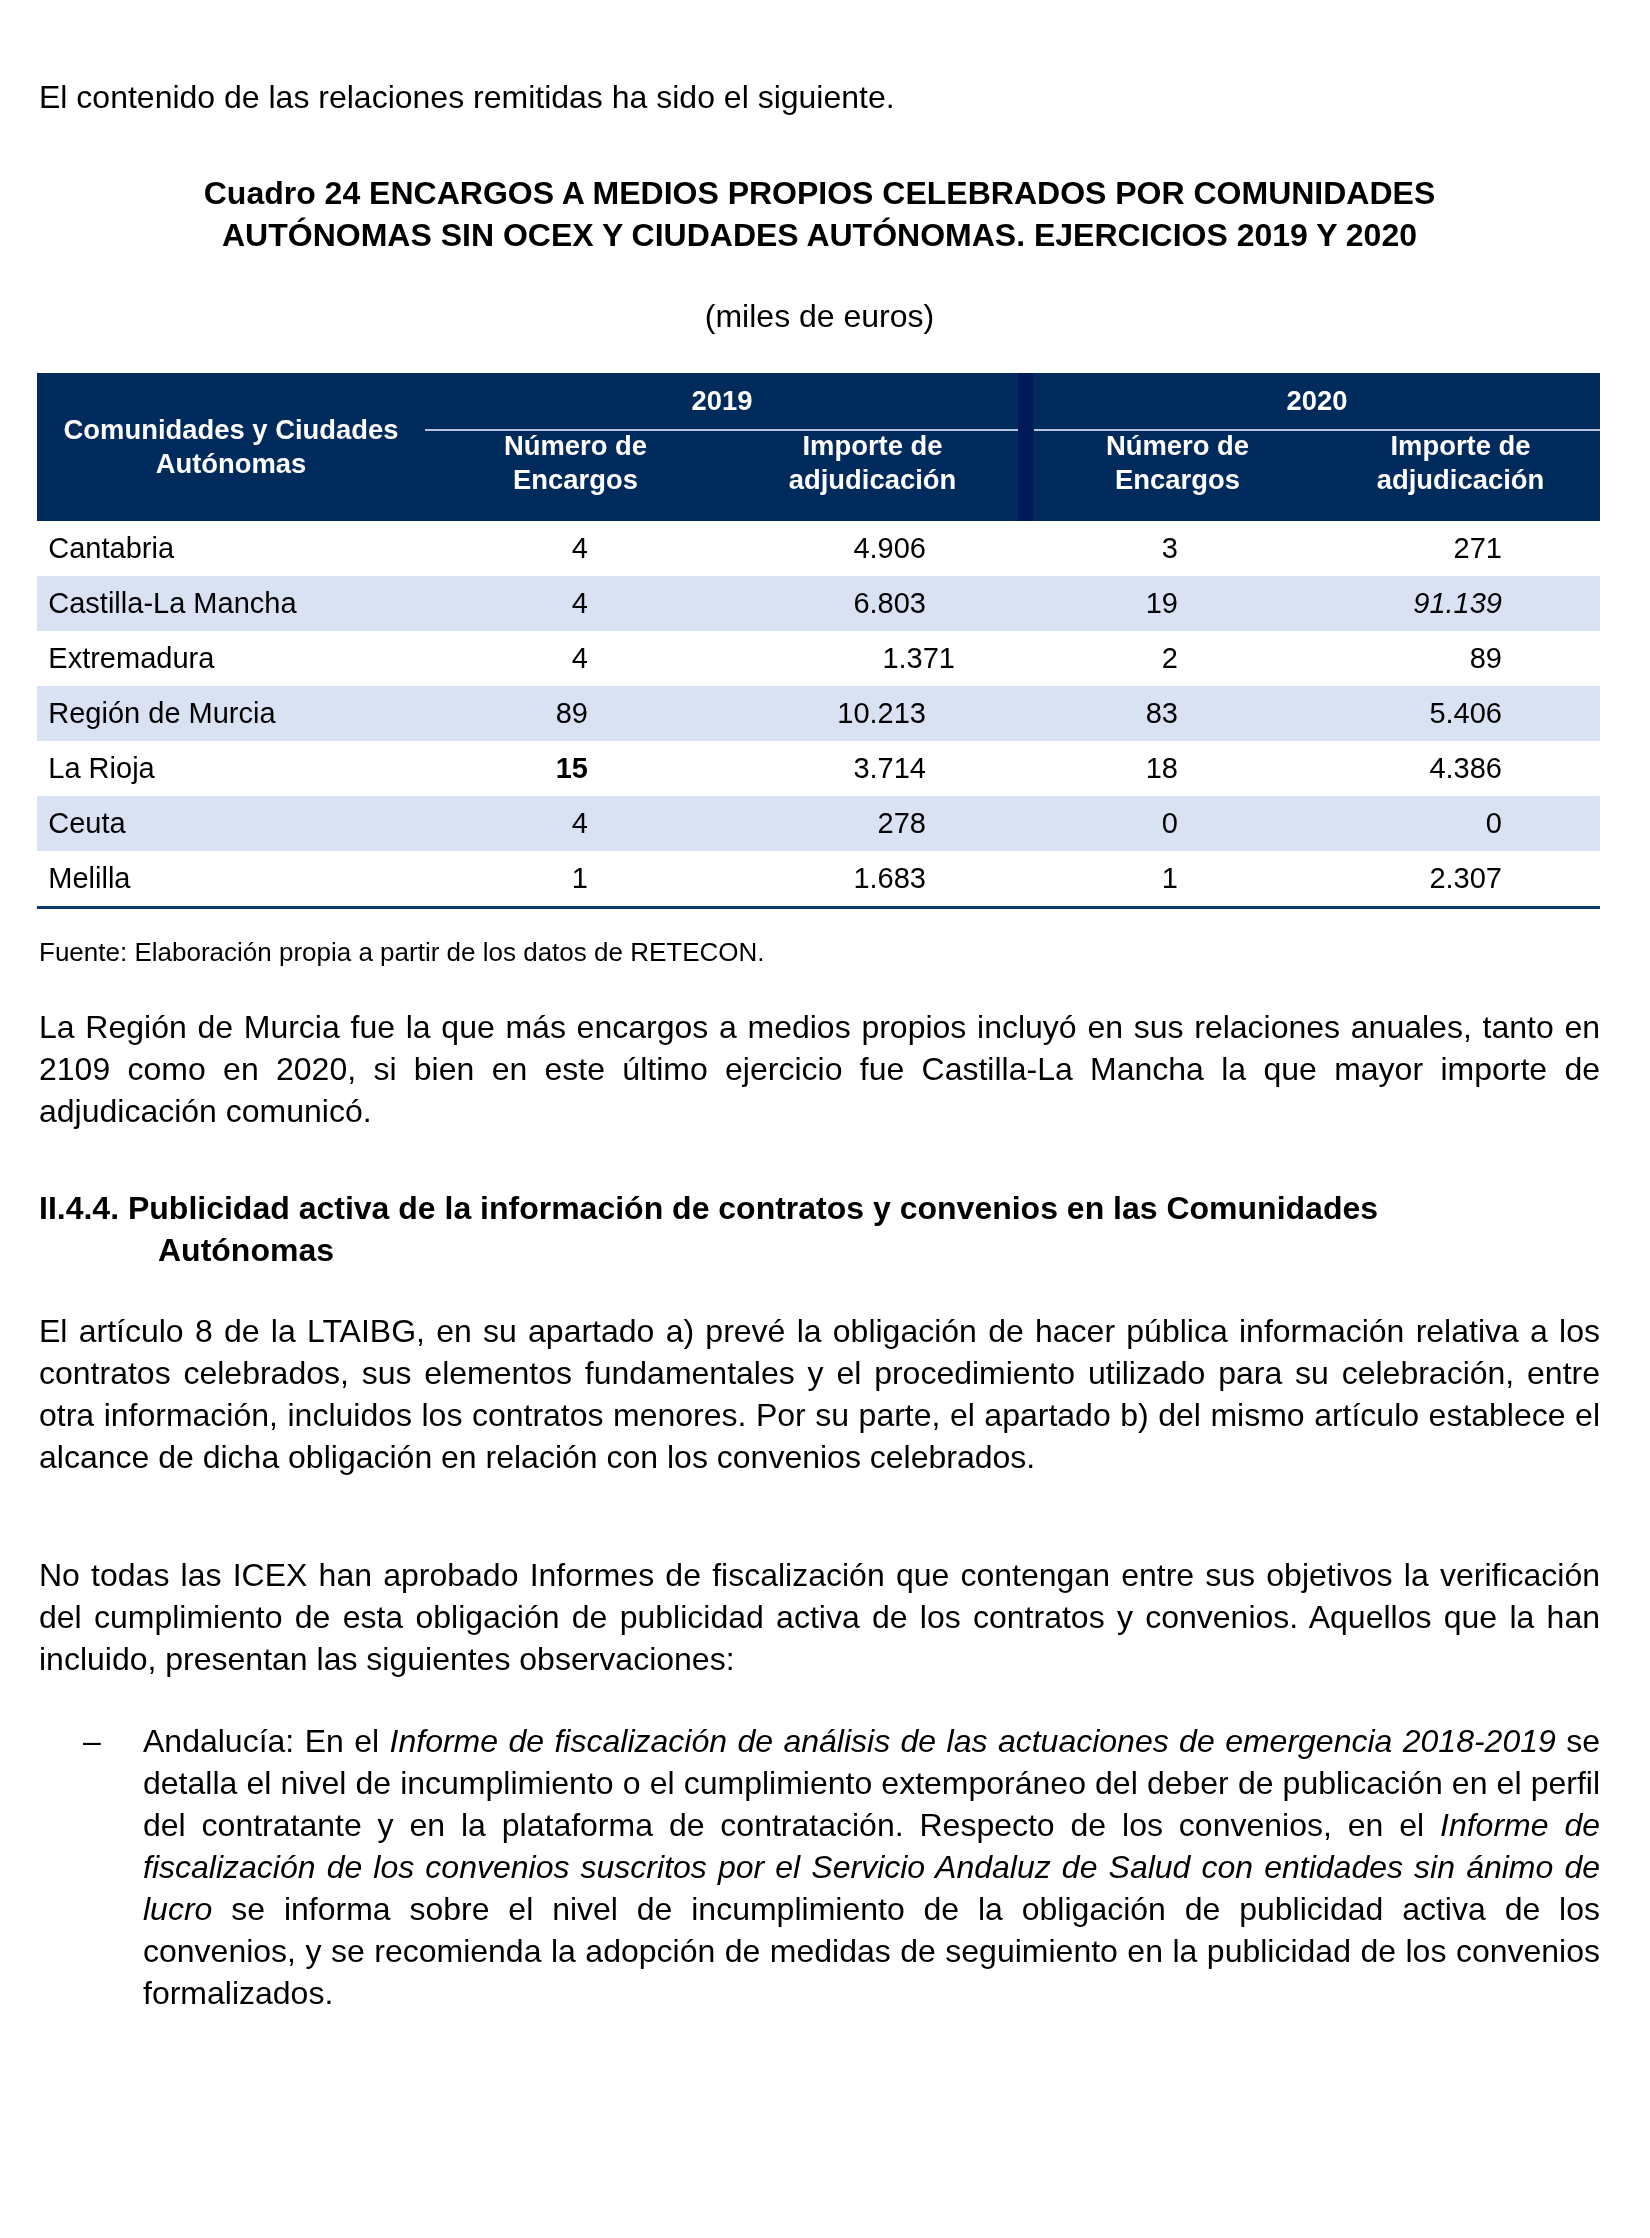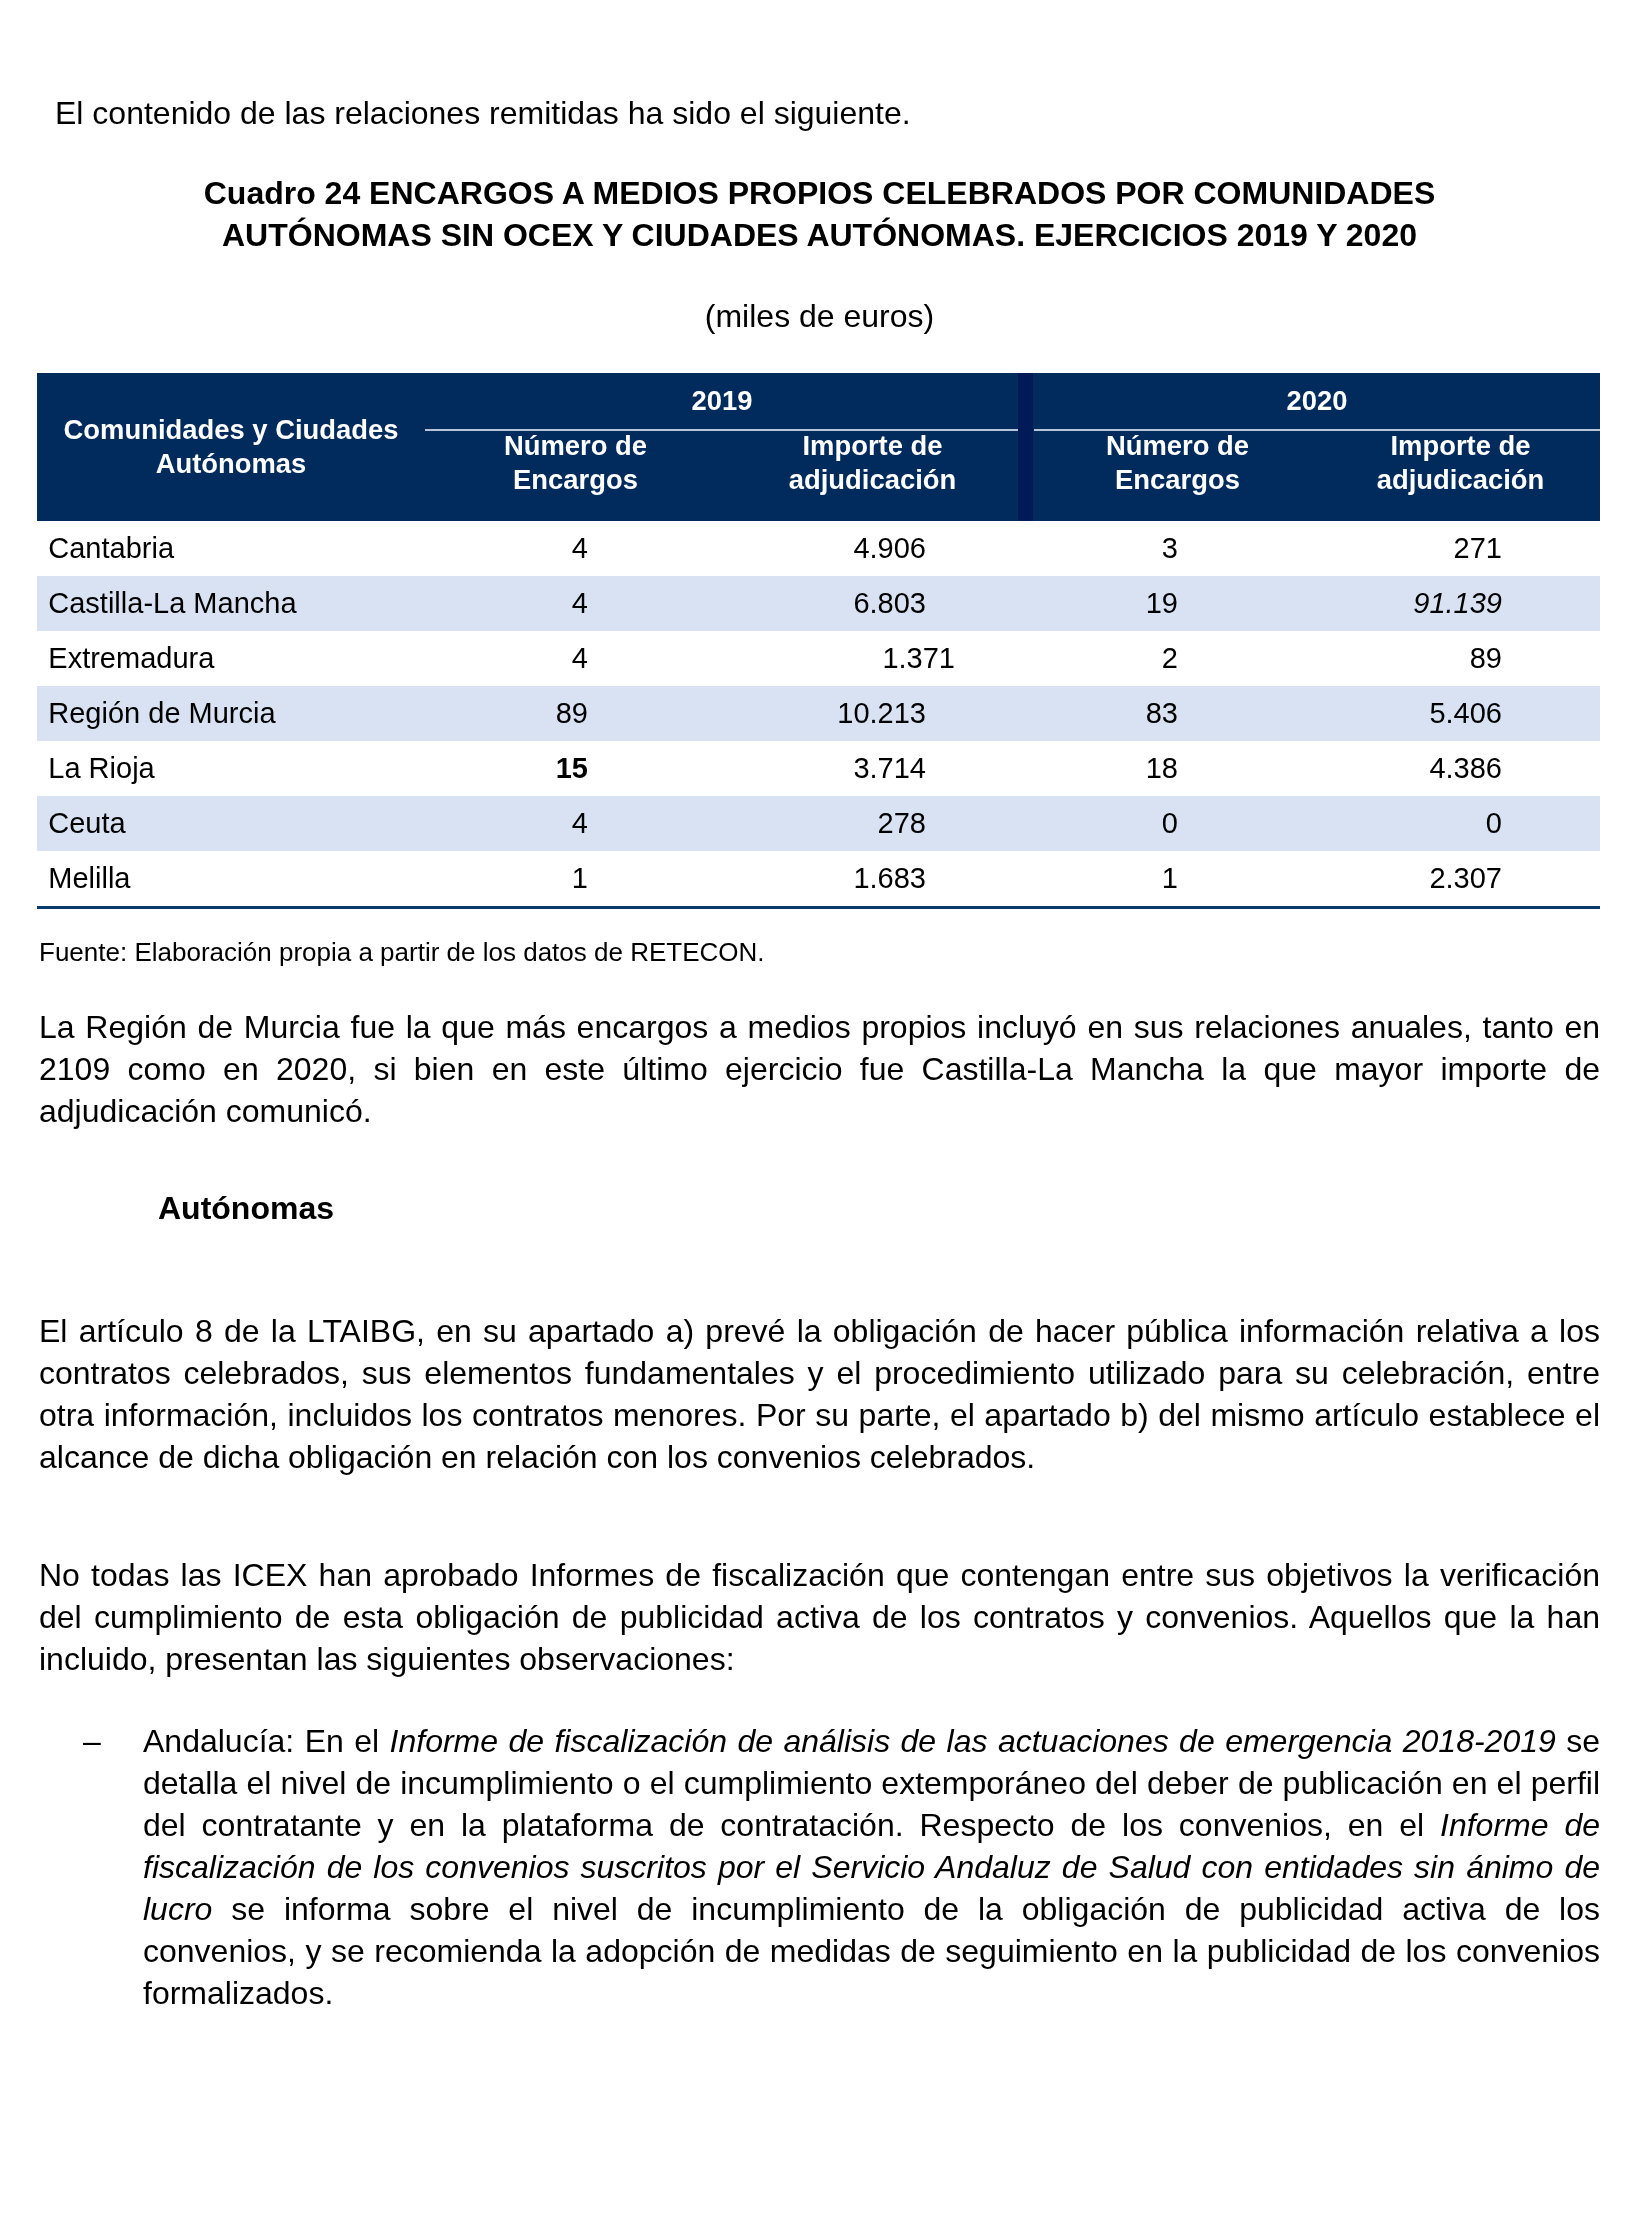--- a/index.html
+++ b/index.html
@@ -37,21 +37,21 @@
   #para3 { left: 39px; top: 1554px; width: 1561px; }
   #list { left: 39px; top: 1720px; width: 1561px; }
   .li { position: relative; padding-left: 104px; }
   .li .dash { position: absolute; left: 44px; top: 0; }
   .li .txt { display: block; text-align: justify; text-align-last: left; }
   em { font-style: italic; }
 </style>
 </head>
 <body>
 
-<p class="abs body-text" id="intro" style="margin:16px">El contenido de las relaciones remitidas ha sido el siguiente.</p>
+<p class="abs body-text" id="intro" style="margin:0">El contenido de las relaciones remitidas ha sido el siguiente.</p>
 
 <div class="abs" id="caption">
   <div>Cuadro 24 ENCARGOS A MEDIOS PROPIOS CELEBRADOS POR COMUNIDADES</div>
   <div>AUTÓNOMAS SIN OCEX Y CIUDADES AUTÓNOMAS. EJERCICIOS 2019 Y 2020</div>
 </div>
 <div class="abs" id="units">(miles de euros)</div>
 
 <div class="abs" id="tbl">
   <div class="thead">
     <div class="th th-region">
@@ -146,20 +146,21 @@
       </div>
     </div>
   <div class="tbottom"></div>
 </div>
 
 <div class="abs" id="source">Fuente: Elaboración propia a partir de los datos de RETECON.</div>
 
 <p class="abs body-text justify" id="para1" style="margin:0">La Región de Murcia fue la que más encargos a medios propios incluyó en sus relaciones anuales, tanto en 2109 como en 2020, si bien en este último ejercicio fue Castilla-La Mancha la que mayor importe de adjudicación comunicó.</p>
 
 <div class="abs" id="heading">
+  <div class="justify"><span>II.4.4.</span> <span>Publicidad activa de la información de contratos y convenios en las Comunidades</span></div>
   <div class="l2">Autónomas</div>
 </div>
 
 <p class="abs body-text justify" id="para2" style="margin:0">El artículo 8 de la LTAIBG, en su apartado a) prevé la obligación de hacer pública información relativa a los contratos celebrados, sus elementos fundamentales y el procedimiento utilizado para su celebración, entre otra información, incluidos los contratos menores. Por su parte, el apartado b) del mismo artículo establece el alcance de dicha obligación en relación con los convenios celebrados.</p>
 
 <p class="abs body-text justify" id="para3" style="margin:0">No todas las ICEX han aprobado Informes de fiscalización que contengan entre sus objetivos la verificación del cumplimiento de esta obligación de publicidad activa de los contratos y convenios. Aquellos que la han incluido, presentan las siguientes observaciones:</p>
 
 <div class="abs body-text" id="list">
     <div class="li">
       <span class="dash">–</span>

